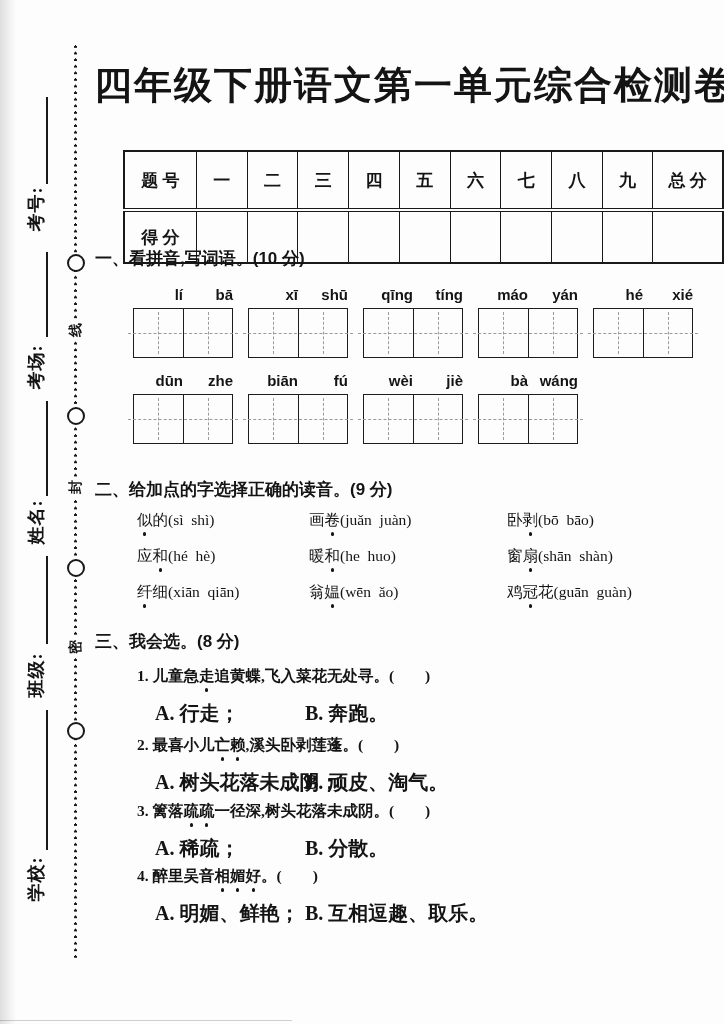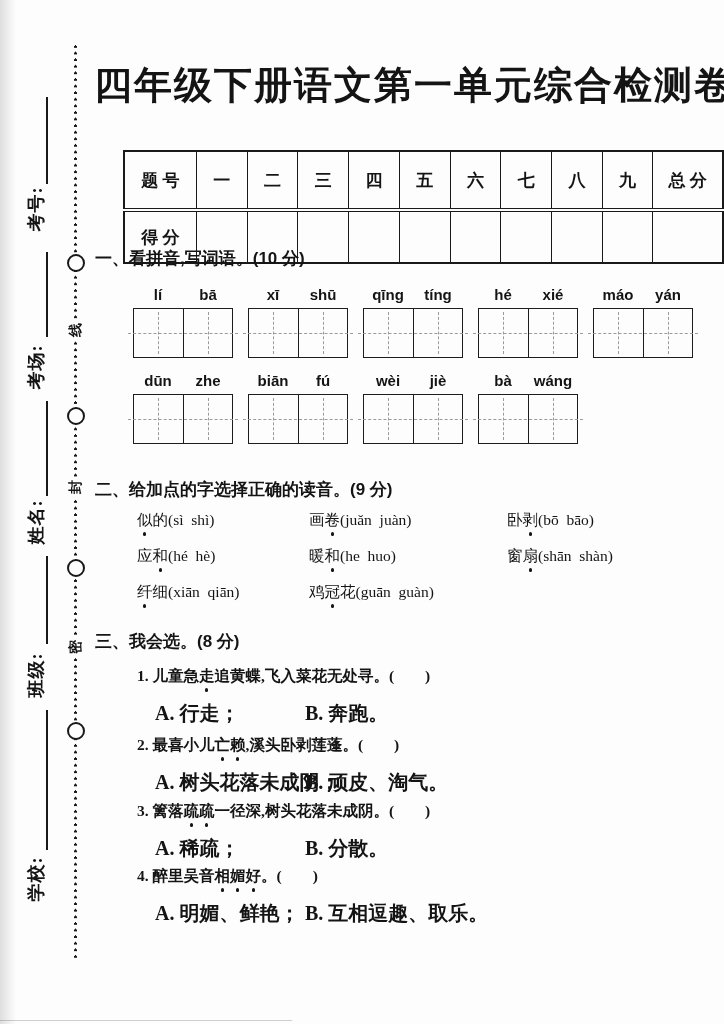--- a/index.html
+++ b/index.html
@@ -39,21 +39,21 @@
   table.score tr.body td{height:30px;border-radius:9px;}
   .w-q{width:70px}.w-n{width:49px}.w-z{width:64px}
 
   .h2{left:3px;font-size:17px;font-weight:bold;white-space:pre;
     font-family:"Liberation Sans","DejaVu Sans",sans-serif;}
 
   .pinblock{left:41px;display:flex;gap:15px;}
   .pair{width:100px;flex:0 0 100px;}
   .plabels{display:flex;height:22px;font-family:"Liberation Sans","DejaVu Sans",sans-serif;
     font-size:15px;font-weight:600;}
-  .plabels span{flex:1;text-align:center;}
+  .plabels span{flex:1;text-align:right;}
   .box{position:relative;height:48px;border:1.7px solid #1d1d1d;display:flex;background:#fdfdfd;}
   .box::after{content:"";position:absolute;left:-6px;right:-6px;top:50%;border-top:1px dashed #9b9b9b;}
   .cell{flex:1;position:relative;}
   .cell + .cell{border-left:1.7px solid #1d1d1d;}
   .cell::before{content:"";position:absolute;left:50%;top:3px;bottom:3px;border-left:1px dashed #9b9b9b;}
 
   .grid2{left:45px;display:grid;grid-template-columns:172px 198px auto;grid-auto-rows:36px;}
   .g2item{font-size:15.5px;white-space:pre;font-weight:500;}
 
   .stem{left:45px;font-size:15.5px;font-weight:600;white-space:pre;}
@@ -153,32 +153,32 @@
             <span>qīng</span>
             <span>tíng</span>
           </div>
         <div class="box">
             <div class="cell"></div>
             <div class="cell"></div>
           </div>
       </div>
       <div class="pair">
         <div class="plabels">
+            <span>máo</span>
+            <span>yán</span>
+          </div>
+        <div class="box">
+            <div class="cell"></div>
+            <div class="cell"></div>
+          </div>
+      </div>
+      <div class="pair">
+        <div class="plabels">
             <span>hé</span>
             <span>xié</span>
-          </div>
-        <div class="box">
-            <div class="cell"></div>
-            <div class="cell"></div>
-          </div>
-      </div>
-      <div class="pair">
-        <div class="plabels">
-            <span>máo</span>
-            <span>yán</span>
           </div>
         <div class="box">
             <div class="cell"></div>
             <div class="cell"></div>
           </div>
       </div>
     </div>
 
     <div class="pinblock" style="top:372px">
       <div class="pair">
@@ -225,20 +225,21 @@
 
     <div class="h2" style="top:478px">二、给加点的字选择正确的读音。(9 分)</div>
     <div class="grid2" style="top:510px">
       <div class="g2item"><span class="em-dot">似</span>的(sì  shì)</div>
       <div class="g2item">画<span class="em-dot">卷</span>(juǎn  juàn)</div>
       <div class="g2item">卧<span class="em-dot">剥</span>(bō  bāo)</div>
       <div class="g2item">应<span class="em-dot">和</span>(hé  hè)</div>
       <div class="g2item">暖<span class="em-dot">和</span>(he  huo)</div>
       <div class="g2item">窗<span class="em-dot">扇</span>(shān  shàn)</div>
       <div class="g2item"><span class="em-dot">纤</span>细(xiān  qiān)</div>
+      <div class="g2item">翁<span class="em-dot">媪</span>(wēn  ǎo)</div>
       <div class="g2item">鸡<span class="em-dot">冠</span>花(guān  guàn)</div>
     </div>
 
     <div class="h2" style="top:630px">三、我会选。(8 分)</div>
 
     <div class="stem" style="top:666px">1. 儿童急<span class="em-dot">走</span>追黄蝶,飞入菜花无处寻。(　　)</div>
     <div class="opts" style="top:700px"><span class="oa">A. 行走；</span><span class="ob">B. 奔跑。</span></div>
 
     <div class="stem" style="top:735px">2. 最喜小儿<span class="em-dot">亡</span><span class="em-dot">赖</span>,溪头卧剥莲蓬。(　　)</div>
     <div class="opts" style="top:769px"><span class="oa">A. 树头花落未成阴；</span><span class="ob">B. 顽皮、淘气。</span></div>

